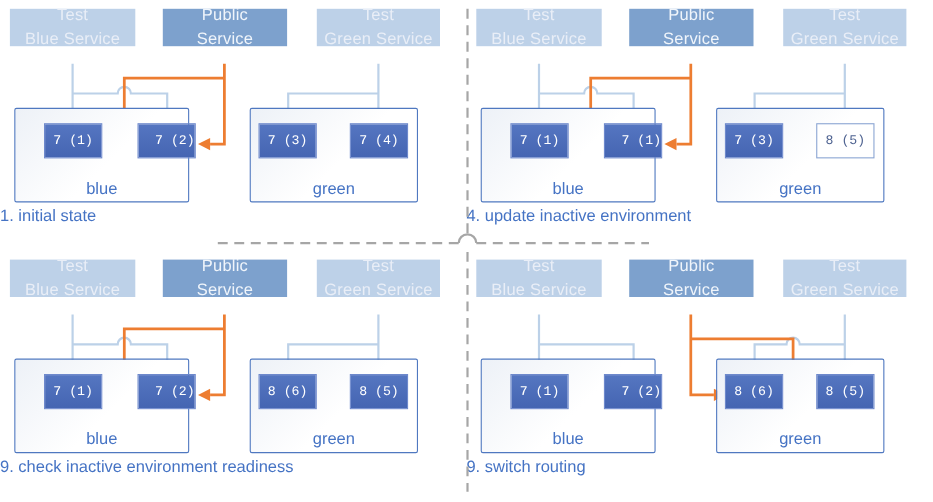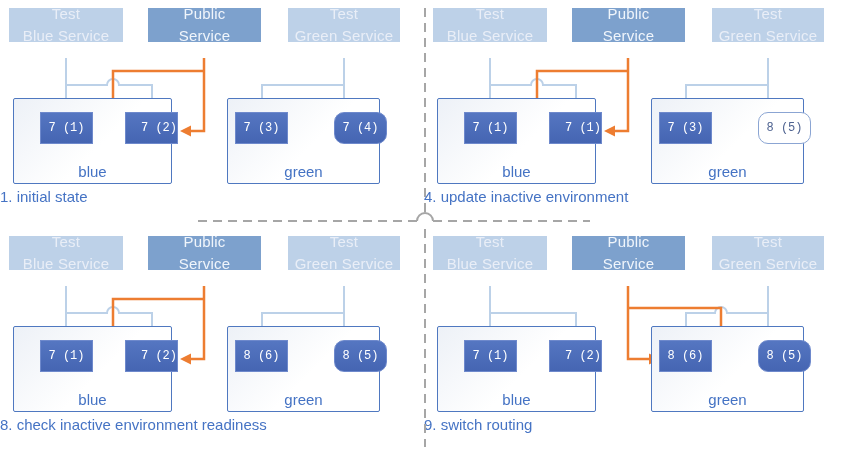--- a/index.html
+++ b/index.html
@@ -21,21 +21,21 @@
        background:linear-gradient(135deg,#edf1f7 0%,#ffffff 55%);}
   .env--blue{left:13px;width:157px;} .env--green{left:227px;width:151px;}
   .env-label{position:absolute;bottom:3px;left:0;right:0;text-align:center;
              color:#4573c4;font-size:15px;}
 
   .pod{position:absolute;top:112px;width:53px;height:32px;display:flex;align-items:center;
        justify-content:center;font-size:12px;color:#ffffff;
        background:linear-gradient(180deg,#5576c1 0%,#4565b2 100%);
        border:1px solid #6e89cc;box-sizing:border-box;font-family:Liberation Mono, monospace;}
   .pod--outline{background:#ffffff;color:#4f6391;border:1.4px solid #8ba5d3;}
-  .pod-1{left:40px;} .pod-2{left:125px;padding-left:15px;} .pod-3{left:235px;} .pod-4{left:334px;border-radius:10px;}
+  .pod-1{left:40px;} .pod-2{left:125px;padding-left:15px;} .pod-3{left:235px;} .pod-4{left:318px;}
 
   .caption{position:absolute;top:188px;left:0px;width:406px;
            color:#4573c4;font-size:15px;}
 
   svg.wires{position:absolute;inset:0;pointer-events:none;}
   .lt{stroke:#bcd1e8;stroke-width:2;fill:none;}
   .lt-h{fill:#bcd1e8;stroke:none;}
   .og{stroke:#ed7d31;stroke-width:2.5;fill:none;}
   .og-h{fill:#ed7d31;stroke:none;}
   .dash{stroke:#a6a6a6;stroke-width:2;fill:none;stroke-dasharray:9 6;}
@@ -154,21 +154,21 @@
   <div class="env env--blue">
     <div class="env-label">blue</div>
   </div>
   <div class="env env--green">
     <div class="env-label">green</div>
   </div>
   <div class="pod pod-1">7 (1)</div>
   <div class="pod pod-2">7 (2)</div>
   <div class="pod pod-3">8 (6)</div>
   <div class="pod pod-4">8 (5)</div>
-  <div class="caption">8. check inactive environment readiness</div>
+  <div class="caption">9. check inactive environment readiness</div>
 </div>
 
 <div class="panel panel--4">
   <svg class="wires" width="424" height="228" viewBox="0 0 424 228">
     <path class="lt" d="M66,58 V103"></path>
     <polygon class="lt-h" points="60,103 72,103 66,112"></polygon>
     <path class="lt" d="M66,85 H152 V103"></path>
     <polygon class="lt-h" points="146,103 158,103 152,112"></polygon>
     <path class="lt" d="M344,58 V103"></path>
     <polygon class="lt-h" points="338,103 350,103 344,112"></polygon>

